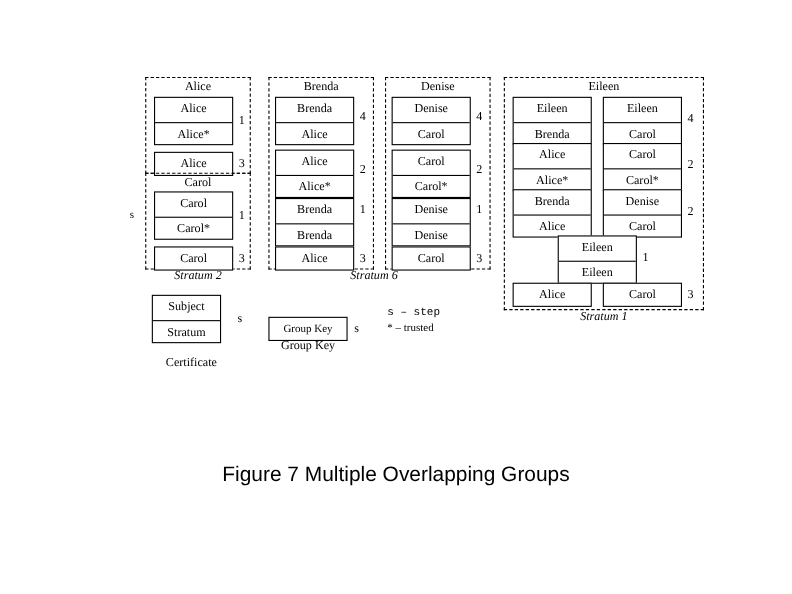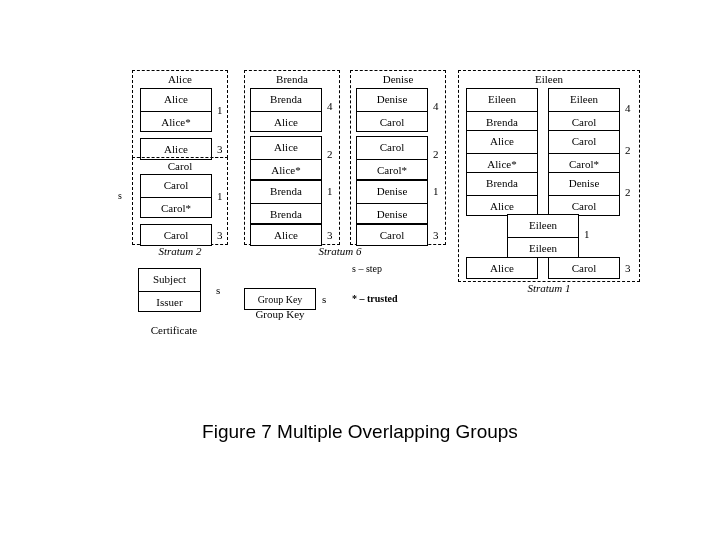--- a/index.html
+++ b/index.html
@@ -262,29 +262,29 @@
   </div>
   <div class="cert" style="left:548px; top:257px; width:72px; height:22px;">
     <div class="cell">Carol</div>
   </div>
   <div class="step" style="left:625px; top:262px;">3</div>
 
   <div class="stratum-label" style="left:458px; top:282px; width:182px;">Stratum 1</div>
 
   <div class="cert" style="left:138px; top:268px; width:63px; height:44px;">
     <div class="cell">Subject</div>
-    <div class="cell divider">Issuer</div>
+    <div class="cell divider">Stratum</div>
   </div>
   <div class="step" style="left:216px; top:284px;">s</div>
   <div class="legend-label" style="left:138px; top:324px; width:72px;">Certificate</div>
 
   <div class="cert" style="left:244px; top:288px; width:72px; height:22px;">
     <div class="cell" style="font-size:10px;">Group Key</div>
   </div>
   <div class="step" style="left:322px; top:293px;">s</div>
   <div class="legend-label" style="left:244px; top:308px; width:72px;">Group Key</div>
 
-  <div class="legend-note" style="left:352px; top:262px;">s – step</div>
-  <div class="legend-note" style="left:352px; top:292px;font-weight:bold;">* – trusted</div>
+  <div class="legend-note" style="left:352px; top:278px;font-family:Liberation Mono, monospace;">s – step</div>
+  <div class="legend-note" style="left:352px; top:292px;">* – trusted</div>
 
   <div class="caption">Figure 7 Multiple Overlapping Groups</div>
 
 </div>
 
 </body></html>

